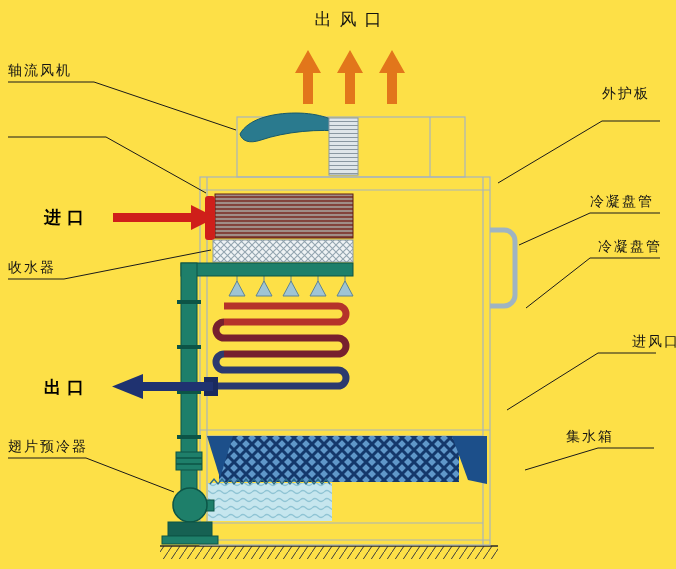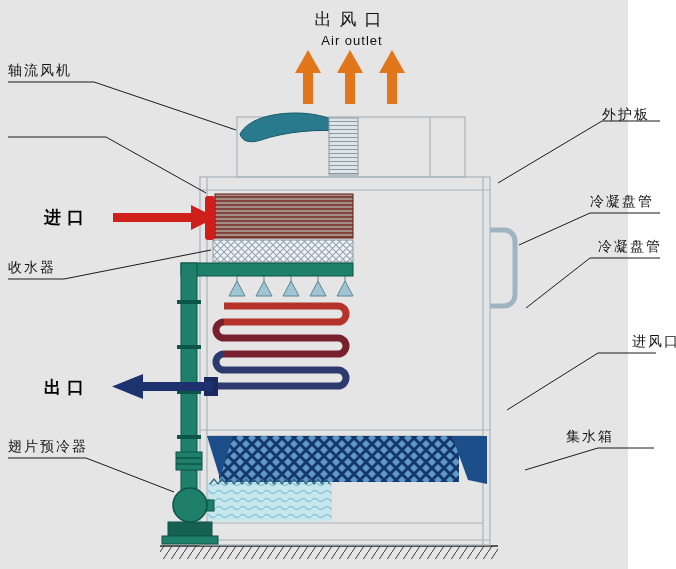--- a/index.html
+++ b/index.html
@@ -1,18 +1,18 @@
 <!DOCTYPE html>
 <html><head>
 <meta charset="utf-8">
 <style>
   * { margin:0; padding:0; box-sizing:border-box; }
   html,body { width:676px; height:569px; background:#ffffff; }
   body { font-family:"Liberation Sans","DejaVu Sans",sans-serif; position:relative; overflow:hidden; }
-  .stage { position:absolute; left:0; top:0; width:628px; height:569px; background:#e5e5e5; }
+  .stage { position:absolute; left:0; top:0; width:676px; height:569px; background:#fde047; }
   svg.layer { position:absolute; left:0; top:0; }
   .lbl { position:absolute; font-size:14px; color:#141414; letter-spacing:2px; white-space:nowrap; }
   .lbl.bold { font-weight:bold; font-size:17px; letter-spacing:6px; color:#000;font-family:Liberation Serif, serif; }
   .toplbl { position:absolute; left:290px; width:124px; text-align:center; white-space:nowrap; color:#111; }
   .toplbl.zh { top:8px; font-size:17px; letter-spacing:8px; }
   .toplbl.en { top:33px; font-size:13px; letter-spacing:1px; }
 </style>
 </head>
 <body>
 
@@ -136,27 +136,26 @@
       <polyline points="8,458 86,458 174,492"></polyline>
       <polyline points="660,121 602,121 498,183"></polyline>
       <polyline points="660,213 590,213 519,245"></polyline>
       <polyline points="660,258 590,258 526,308"></polyline>
       <polyline points="656,353 598,353 507,410"></polyline>
       <polyline points="654,448 598,448 525,470"></polyline>
     </g>
   </svg>
 
   <div class="toplbl zh">出风口</div>
-  <div class="toplbl en">Air outlet</div>
 
   <div class="lbl" style="left:8px; top:62px;">轴流风机</div>
   <div class="lbl bold" style="left:44px; top:206px;">进口</div>
   <div class="lbl" style="left:8px; top:259px;">收水器</div>
   <div class="lbl bold" style="left:44px; top:376px;">出口</div>
   <div class="lbl" style="left:8px; top:438px;">翅片预冷器</div>
 
-  <div class="lbl" style="left:602px; top:106px;font-family:Liberation Mono, monospace;">外护板</div>
+  <div class="lbl" style="left:602px; top:85px;font-family:Liberation Mono, monospace;">外护板</div>
   <div class="lbl" style="left:590px; top:193px;">冷凝盘管</div>
   <div class="lbl" style="left:590px; top:238px;margin-left:8px;">冷凝盘管</div>
   <div class="lbl" style="left:632px; top:333px;">进风口</div>
   <div class="lbl" style="left:566px; top:428px;">集水箱</div>
 
 </div>
 
 </body></html>

